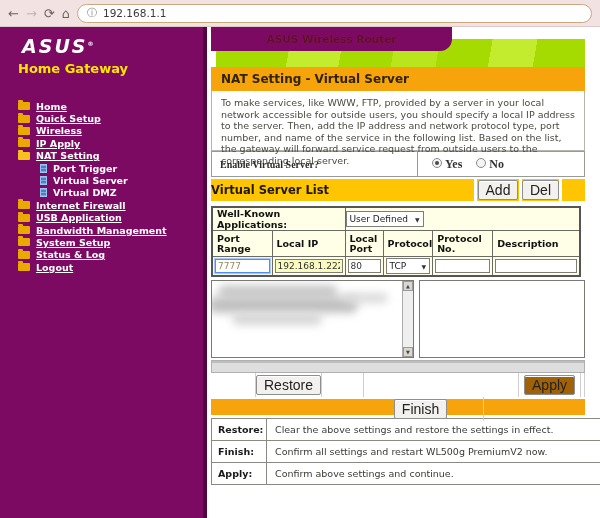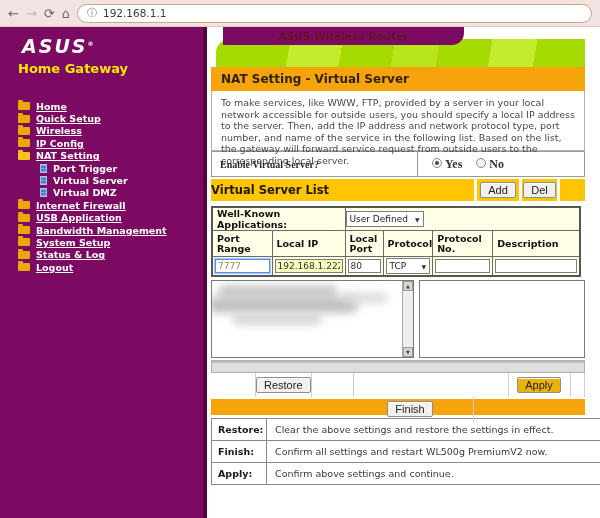--- a/index.html
+++ b/index.html
@@ -32,21 +32,21 @@
   .folder.open { background:#F7C21B; }
   .folder.open::before { background:#F7C21B; }
   .doc { width:7px; height:9px; background:#4A7EC8; border:1px solid #9cc4ee; flex:0 0 7px;
          background-image:linear-gradient(#ffffff55 1px, transparent 1px); background-size:100% 3px; }
 
   
   .content { position:absolute; left:211px; top:0; width:374px; height:491px; }
 
   
   .hd { position:relative; height:40px; background:#fff; }
-  .hd .tab { position:absolute; left:12px; top:0; width:241px; height:18px; background:#7C0A63; border-radius:0 0 12px 0; display:flex; align-items:center; justify-content:center; }
+  .hd .tab { position:absolute; left:0; top:0; width:241px; height:24px; background:#7C0A63; border-radius:0 0 12px 0; display:flex; align-items:center; justify-content:center; }
   .hd .tab span { color:#6B1430; color:#5E0F2E; font-size:10.5px; font-weight:bold; text-shadow:0 0 1px #9b2050; }
   .hd .green { position:absolute; left:5px; top:12px; right:0; bottom:0; background:#A6DB01; border-radius:14px 0 0 0;
        background-image:linear-gradient(100deg, transparent 20%, #c3ec2e 20%, #c3ec2e 34%, transparent 34%, transparent 48%, #b8e51c 48%, #b8e51c 60%, transparent 60%, transparent 74%, #c3ec2e 74%, #c3ec2e 86%, transparent 86%); }
 
   .title-bar { height:24px; background:#F7A30B; display:flex; align-items:center; padding-left:10px; }
   .title-bar span { font-size:12px; font-weight:bold; color:#2e2400; }
 
   .desc-box { height:60px; border:1px solid #b5b5ad; border-top:none; padding:6px 9px 0 9px; background:#fff; }
   .desc-box p { font-size:9.5px; line-height:11.5px; color:#4a4a42; }
 
@@ -59,22 +59,22 @@
   .radio-wrap em { font-style:normal; font-size:12px; font-weight:bold; color:#333; }
 
   .list-bar { height:22px; margin-top:2px; display:flex; gap:3px; background:#fff; }
   .list-bar .cell { background:#FFC503; display:flex; align-items:center; justify-content:center; }
   .list-bar .main { flex:0 0 263px; justify-content:flex-start; }
   .list-bar .main span { font-size:11.5px; font-weight:bold; color:#1e1800; }
   .list-bar .c-add { flex:0 0 42px; }
   .list-bar .c-del { flex:0 0 35px; }
   .list-bar .c-end { flex:1; }
 
-  .btn { font-size:11px; color:#222; background:#F2F1EE; border:1px solid #8E8E8E; border-radius:2px; padding:1px 7px; box-shadow:inset 0 1px 0 #fff; cursor:pointer; line-height:1.15; }
-  .btn.gray { background:#eab308; }
+  .btn { font-size:14px; color:#222; background:#F2F1EE; border:1px solid #8E8E8E; border-radius:2px; padding:1px 7px; box-shadow:inset 0 1px 0 #fff; cursor:pointer; line-height:1.15; }
+  .btn.gray { background:#a16207; }
 
   
   .vtable { margin-top:5px; width:370px; border:2px solid #555; background:#FFFFE7; border-collapse:collapse; }
   .vtable td, .vtable th { border:1px solid #6b6b66; font-size:9.5px; color:#111; }
   .vtable .r1 td { height:22px; }
   .vtable .r1 .wka { font-weight:bold; padding-left:4px; }
   .vtable th { height:26px; text-align:left; vertical-align:middle; padding-left:4px; font-weight:bold; line-height:10px; }
   .vtable .r3 td { height:17px; padding:1px 2px; }
   .inp { width:100%; height:14px; border:1px solid #7e7e78; background:#fff; font-size:9px; font-family:inherit; padding:0 2px; color:#333; }
   .inp.focus { border:1px solid #4f8ef5; box-shadow:0 0 1px 1px #a9c7f7; color:#99895f; }
@@ -131,21 +131,21 @@
       <li>
           <span class="folder"></span>
           <a>Quick Setup</a>
         </li>
       <li>
           <span class="folder"></span>
           <a>Wireless</a>
         </li>
       <li>
           <span class="folder"></span>
-          <a>IP Config</a>
+          <a>IP Apply</a>
         </li>
       <li>
           <span class="folder open"></span>
           <a>NAT Setting</a>
         </li>
       <li class="sub">
           <span class="doc"></span>
           <a>Port Trigger</a>
         </li>
       <li class="sub">

